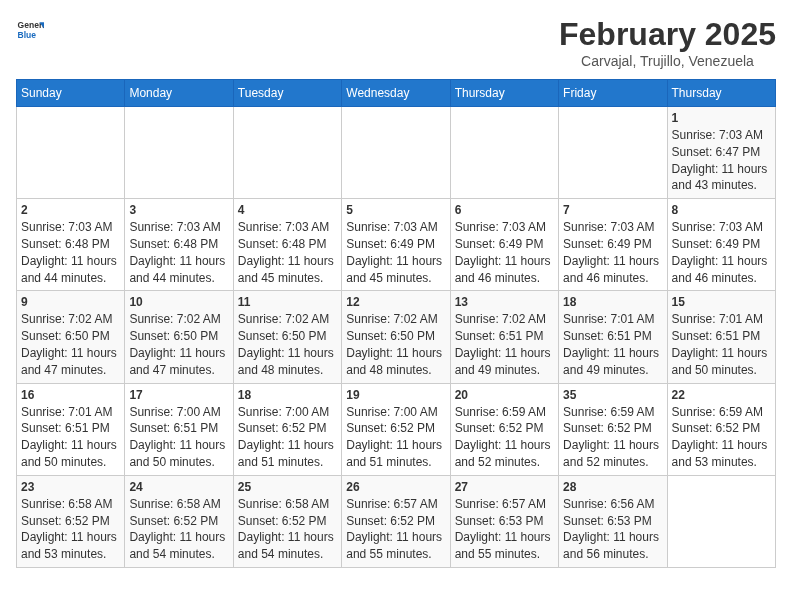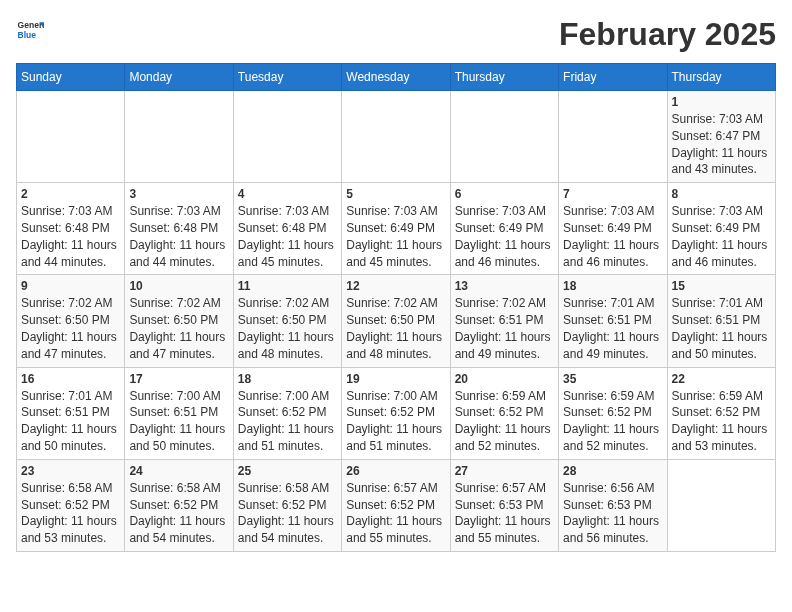--- a/index.html
+++ b/index.html
@@ -85,20 +85,21 @@
   <div class="logo">
     <svg class="logo-icon" viewBox="0 0 36 36">
       <rect width="36" height="36" rx="3" fill="white"></rect>
       <text x="2" y="16" font-size="11" font-weight="bold" fill="#333" font-family="Arial">General</text>
       <text x="2" y="28" font-size="11" font-weight="bold" fill="#1a6bbf" font-family="Arial">Blue</text>
       <polygon points="30,8 36,8 36,16" fill="#1a6bbf"></polygon>
     </svg>
   </div>
   <div class="title-block">
     <div class="month-year">February 2025</div>
+    <div class="location">Carvajal, Trujillo, Venezuela</div>
   </div>
 </div>
 
 <table>
   <thead>
     <tr>
     <th>Sunday</th>
         <th>Monday</th>
         <th>Tuesday</th>
         <th>Wednesday</th>

